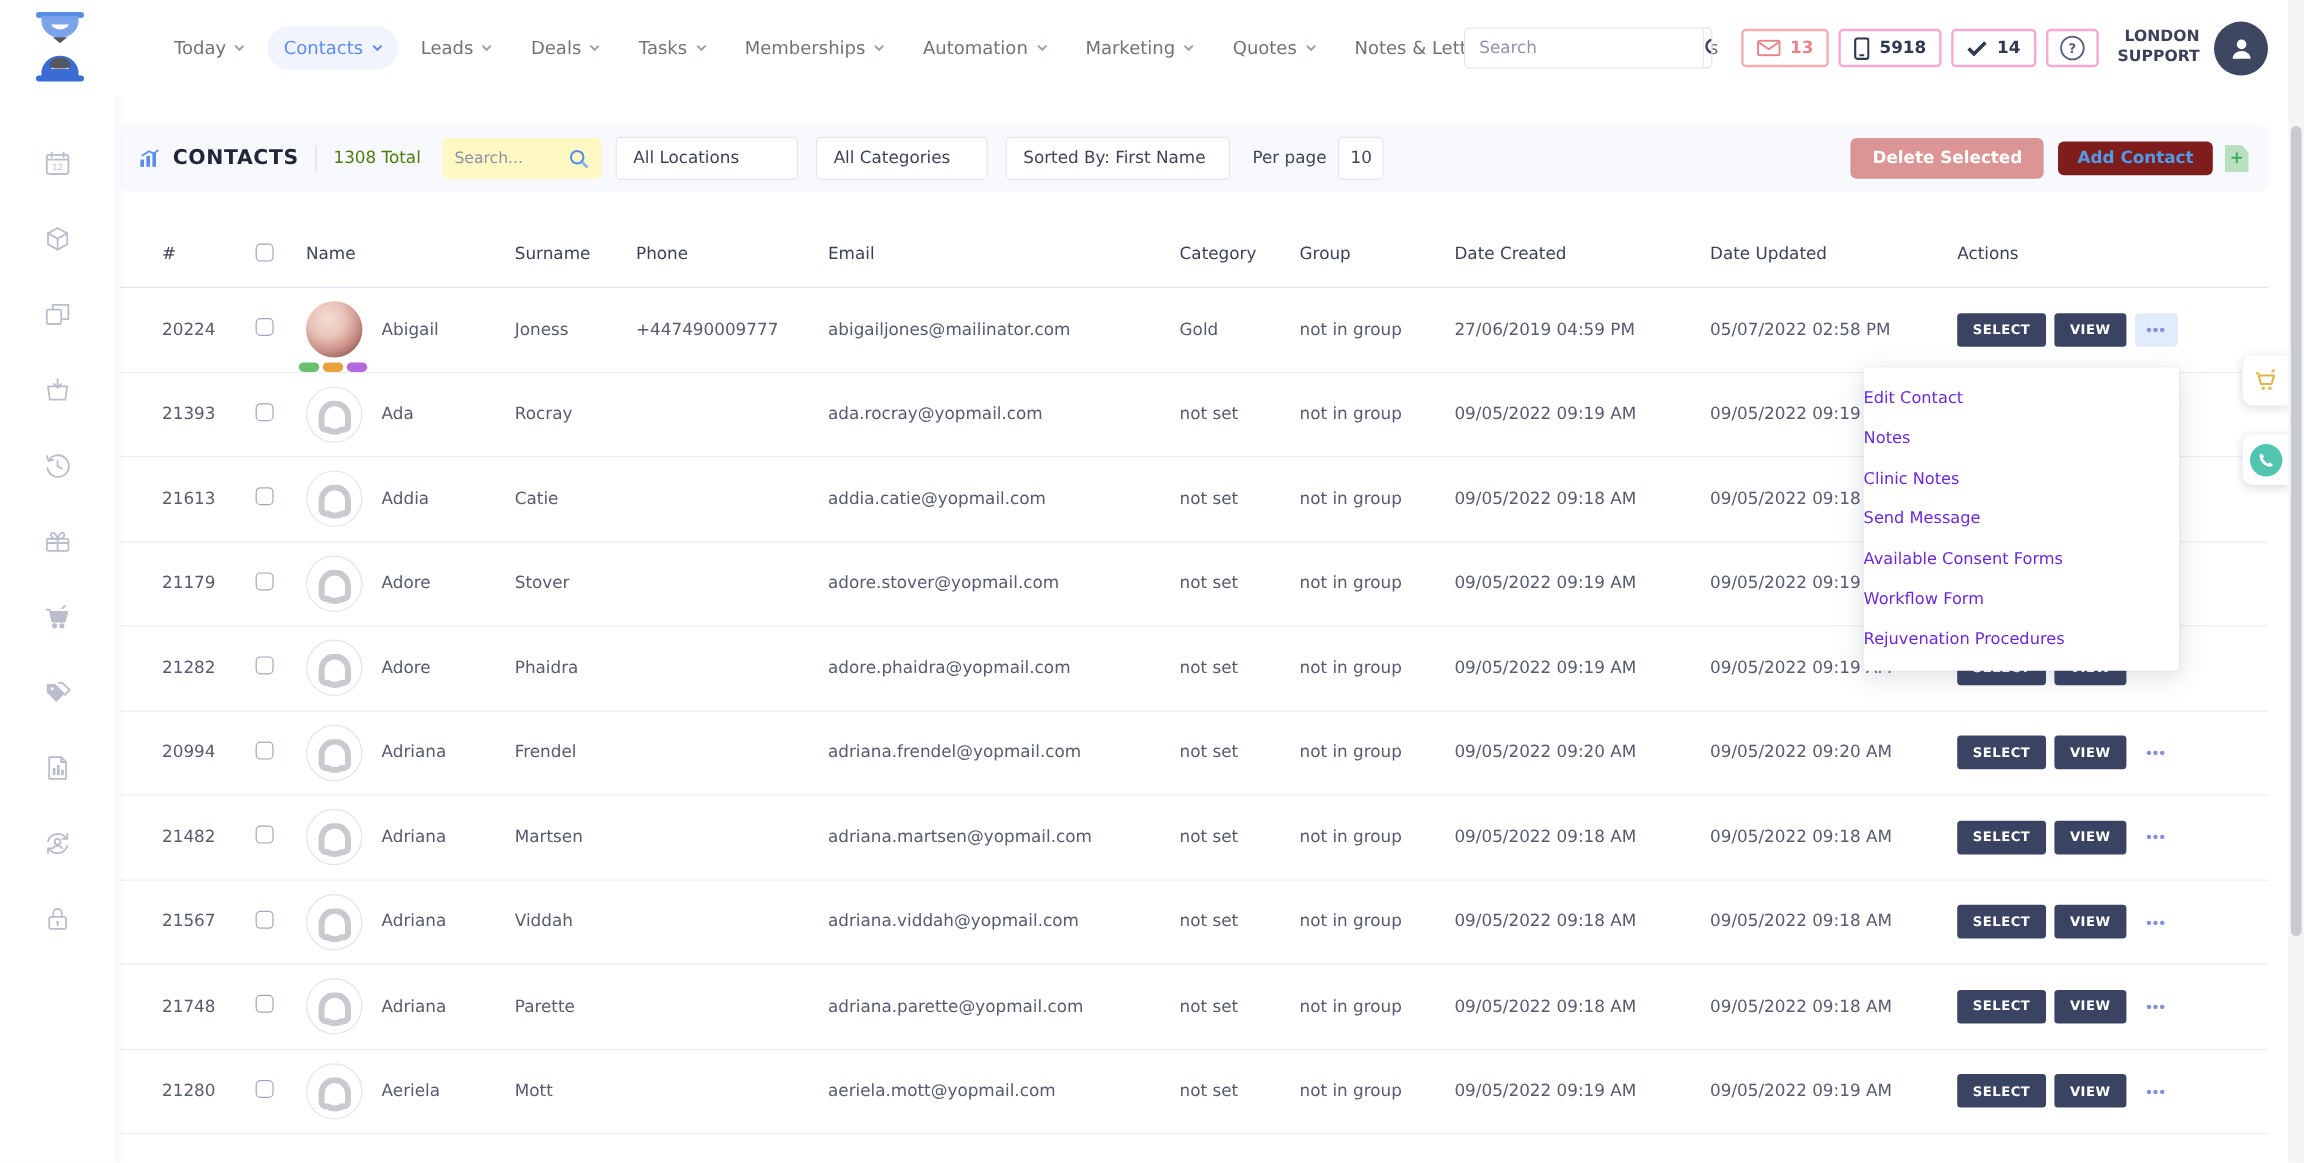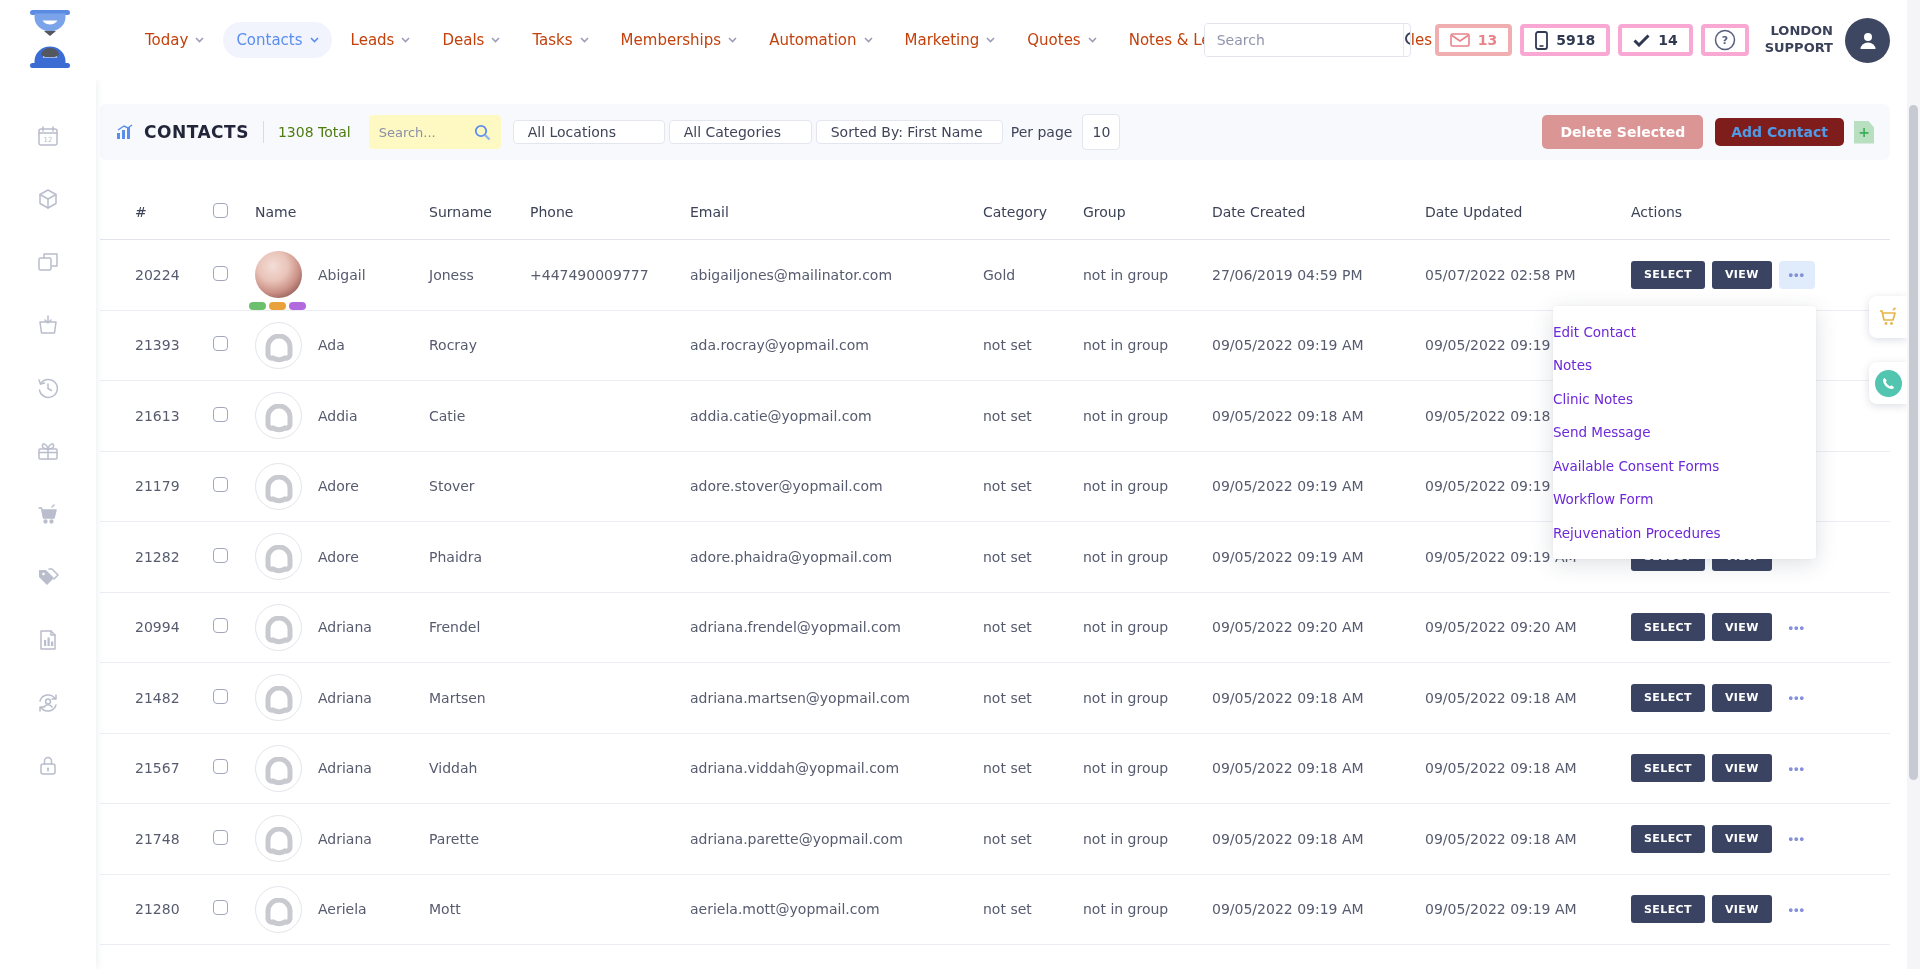--- a/index.html
+++ b/index.html
@@ -3,53 +3,53 @@
 <meta charset="utf-8">
 <style>
   * { box-sizing: border-box; margin: 0; padding: 0; }
   html,body { width:1920px; height:969px; overflow:hidden; }
   body { font-family:"DejaVu Sans","Liberation Sans",sans-serif; background:#ffffff; color:#4b5063; position:relative; }
 
   
   header { position:absolute; left:0; top:0; width:1920px; height:80px; background:#fff; z-index:5; }
   .logo { position:absolute; left:24px; top:9px; width:52px; height:60px; cursor:pointer; }
   nav { position:absolute; left:132px; top:0; height:80px; display:flex; align-items:center; gap:6px; }
-  .nav-item { display:flex; align-items:center; gap:7px; padding:9px 13px; font-size:15px; color:#c2410c; border-radius:20px; cursor:pointer; white-space:nowrap; }
+  .nav-item { display:flex; align-items:center; gap:7px; padding:9px 13px; font-size:15px; color:#737373; border-radius:20px; cursor:pointer; white-space:nowrap; }
   .nav-item .chev { width:9px; height:6px; }
   .nav-item .chev polyline { stroke:#9a9eb8; stroke-width:1.6; fill:none; }
   .nav-item.active { color:#5a8dee; background:#f1f4fd; }
   .nav-item.active .chev polyline { stroke:#5a8dee; }
 
   .top-right { position:absolute; right:30px; top:0; height:80px; display:flex; align-items:center; gap:8px; }
   .search-box { width:207px; height:34px; border:1px solid #e3e5ee; border-radius:4px; display:flex; align-items:center; overflow:hidden; margin-right:16px; background:#fff; }
   .search-box input { flex:1; border:none; outline:none; height:100%; padding:0 12px; font-size:14px; color:#ef4444; font-family:inherit; }
   .search-box input::placeholder { color:#9094ab; }
   .search-btn { width:44px; height:100%; border-left:1px solid #e8eaf1; display:flex; align-items:center; justify-content:center; cursor:pointer; }
-  .badge { height:32px; border:4px solid #f9a8d4; border-radius:4px; display:flex; align-items:center; gap:8px; padding:0 11px; font-size:14px; font-weight:bold; color:#2f3950; cursor:pointer; background:#fff; }
+  .badge { height:32px; border:2px solid #f9a8d4; border-radius:4px; display:flex; align-items:center; gap:8px; padding:0 11px; font-size:14px; font-weight:bold; color:#2f3950; cursor:pointer; background:#fff; }
   .badge.mail { border-color:#f0aeb1; color:#e8838a; }
   .badge.help { padding:0 9px; }
   .user-name { font-size:13px; font-weight:bold; color:#3a4158; line-height:1.3; text-align:right; margin:0 4px 0 8px; white-space:pre-line; }
   .user-avatar { width:45px; height:45px; border-radius:50%; background:#3d4761; display:flex; align-items:center; justify-content:center; cursor:pointer; }
 
   
   aside { position:absolute; left:0; top:80px; width:96px; height:889px; background:#fff; box-shadow:2px 0 6px rgba(60,70,110,.07); z-index:4;
           display:flex; flex-direction:column; align-items:center; padding-top:44px; gap:39px; }
   .side-ic { width:24px; height:24px; color:#b9bdcc; cursor:pointer; display:flex; align-items:center; justify-content:center; }
   .side-ic svg { width:24px; height:24px; stroke:currentColor; fill:none; stroke-width:1.5; stroke-linecap:round; stroke-linejoin:round; }
 
   
   .toolbar { position:absolute; left:100px; top:104px; width:1790px; height:56px; background:#f8f9fc; border-radius:6px;
              display:flex; align-items:center; padding:0 16px; z-index:2; }
   .tb-title { display:flex; align-items:center; gap:10px; font-size:17px; font-weight:bold; letter-spacing:.5px; color:#23263a; }
   .tb-div { width:1px; height:22px; background:#d9dbe4; margin:0 14px; }
   .tb-total { font-size:14px; color:#4d7c0f; margin-right:18px; white-space:nowrap; }
   .tb-search { width:132px; height:34px; background:#fef9c3; border-radius:4px; display:flex; align-items:center; padding:0 10px; gap:6px; margin-right:12px; }
   .tb-search input { flex:1; width:70px; border:none; outline:none; background:transparent; font-size:13px; color:#4b5063; font-family:inherit; }
   .tb-search input::placeholder { color:#8b8fa8; }
-  .tb-select { height:24px; background:#fff; border:1px solid #e4e6ef; border-radius:4px; display:flex; align-items:center; padding:0 14px; font-size:14px; color:#3f4459; margin-right:4px; cursor:pointer; white-space:nowrap; }
+  .tb-select { height:36px; background:#fff; border:1px solid #e4e6ef; border-radius:4px; display:flex; align-items:center; padding:0 14px; font-size:14px; color:#3f4459; margin-right:15px; cursor:pointer; white-space:nowrap; }
   .tb-label { font-size:14px; color:#3f4459; margin:0 10px 0 4px; }
   .tb-perpage { width:38px; height:36px; background:#fff; border:1px solid #e4e6ef; border-radius:4px; display:flex; align-items:center; justify-content:center; font-size:14px; color:#3f4459; cursor:pointer; }
   .tb-spacer { flex:1; }
   .btn-delete { height:34px; padding:0 18px; background:#dc9595; color:#fff; font-size:14px; font-weight:bold; border:none; border-radius:5px; cursor:pointer; margin-right:12px; font-family:inherit; }
   .btn-add { height:28px; padding:0 16px; background:#7f1d1d; color:#4f9be8; font-size:14px; font-weight:bold; border:none; border-radius:5px; cursor:pointer; margin-right:10px; font-family:inherit; }
   .btn-plus { width:20px; height:23px; background:#b7dfc0; clip-path:polygon(0 0,70% 0,100% 30%,100% 100%,0 100%); color:#3fae58; font-size:14px; font-weight:bold; display:flex; align-items:center; justify-content:center; cursor:pointer; }
 
   
   .table { position:absolute; left:100px; top:185px; width:1790px; z-index:1; }
   .tr { display:grid; grid-template-columns:78px 42px 174px 101px 160px 293px 100px 129px 213px 206px 1fr; padding-left:35px; align-items:center; }

